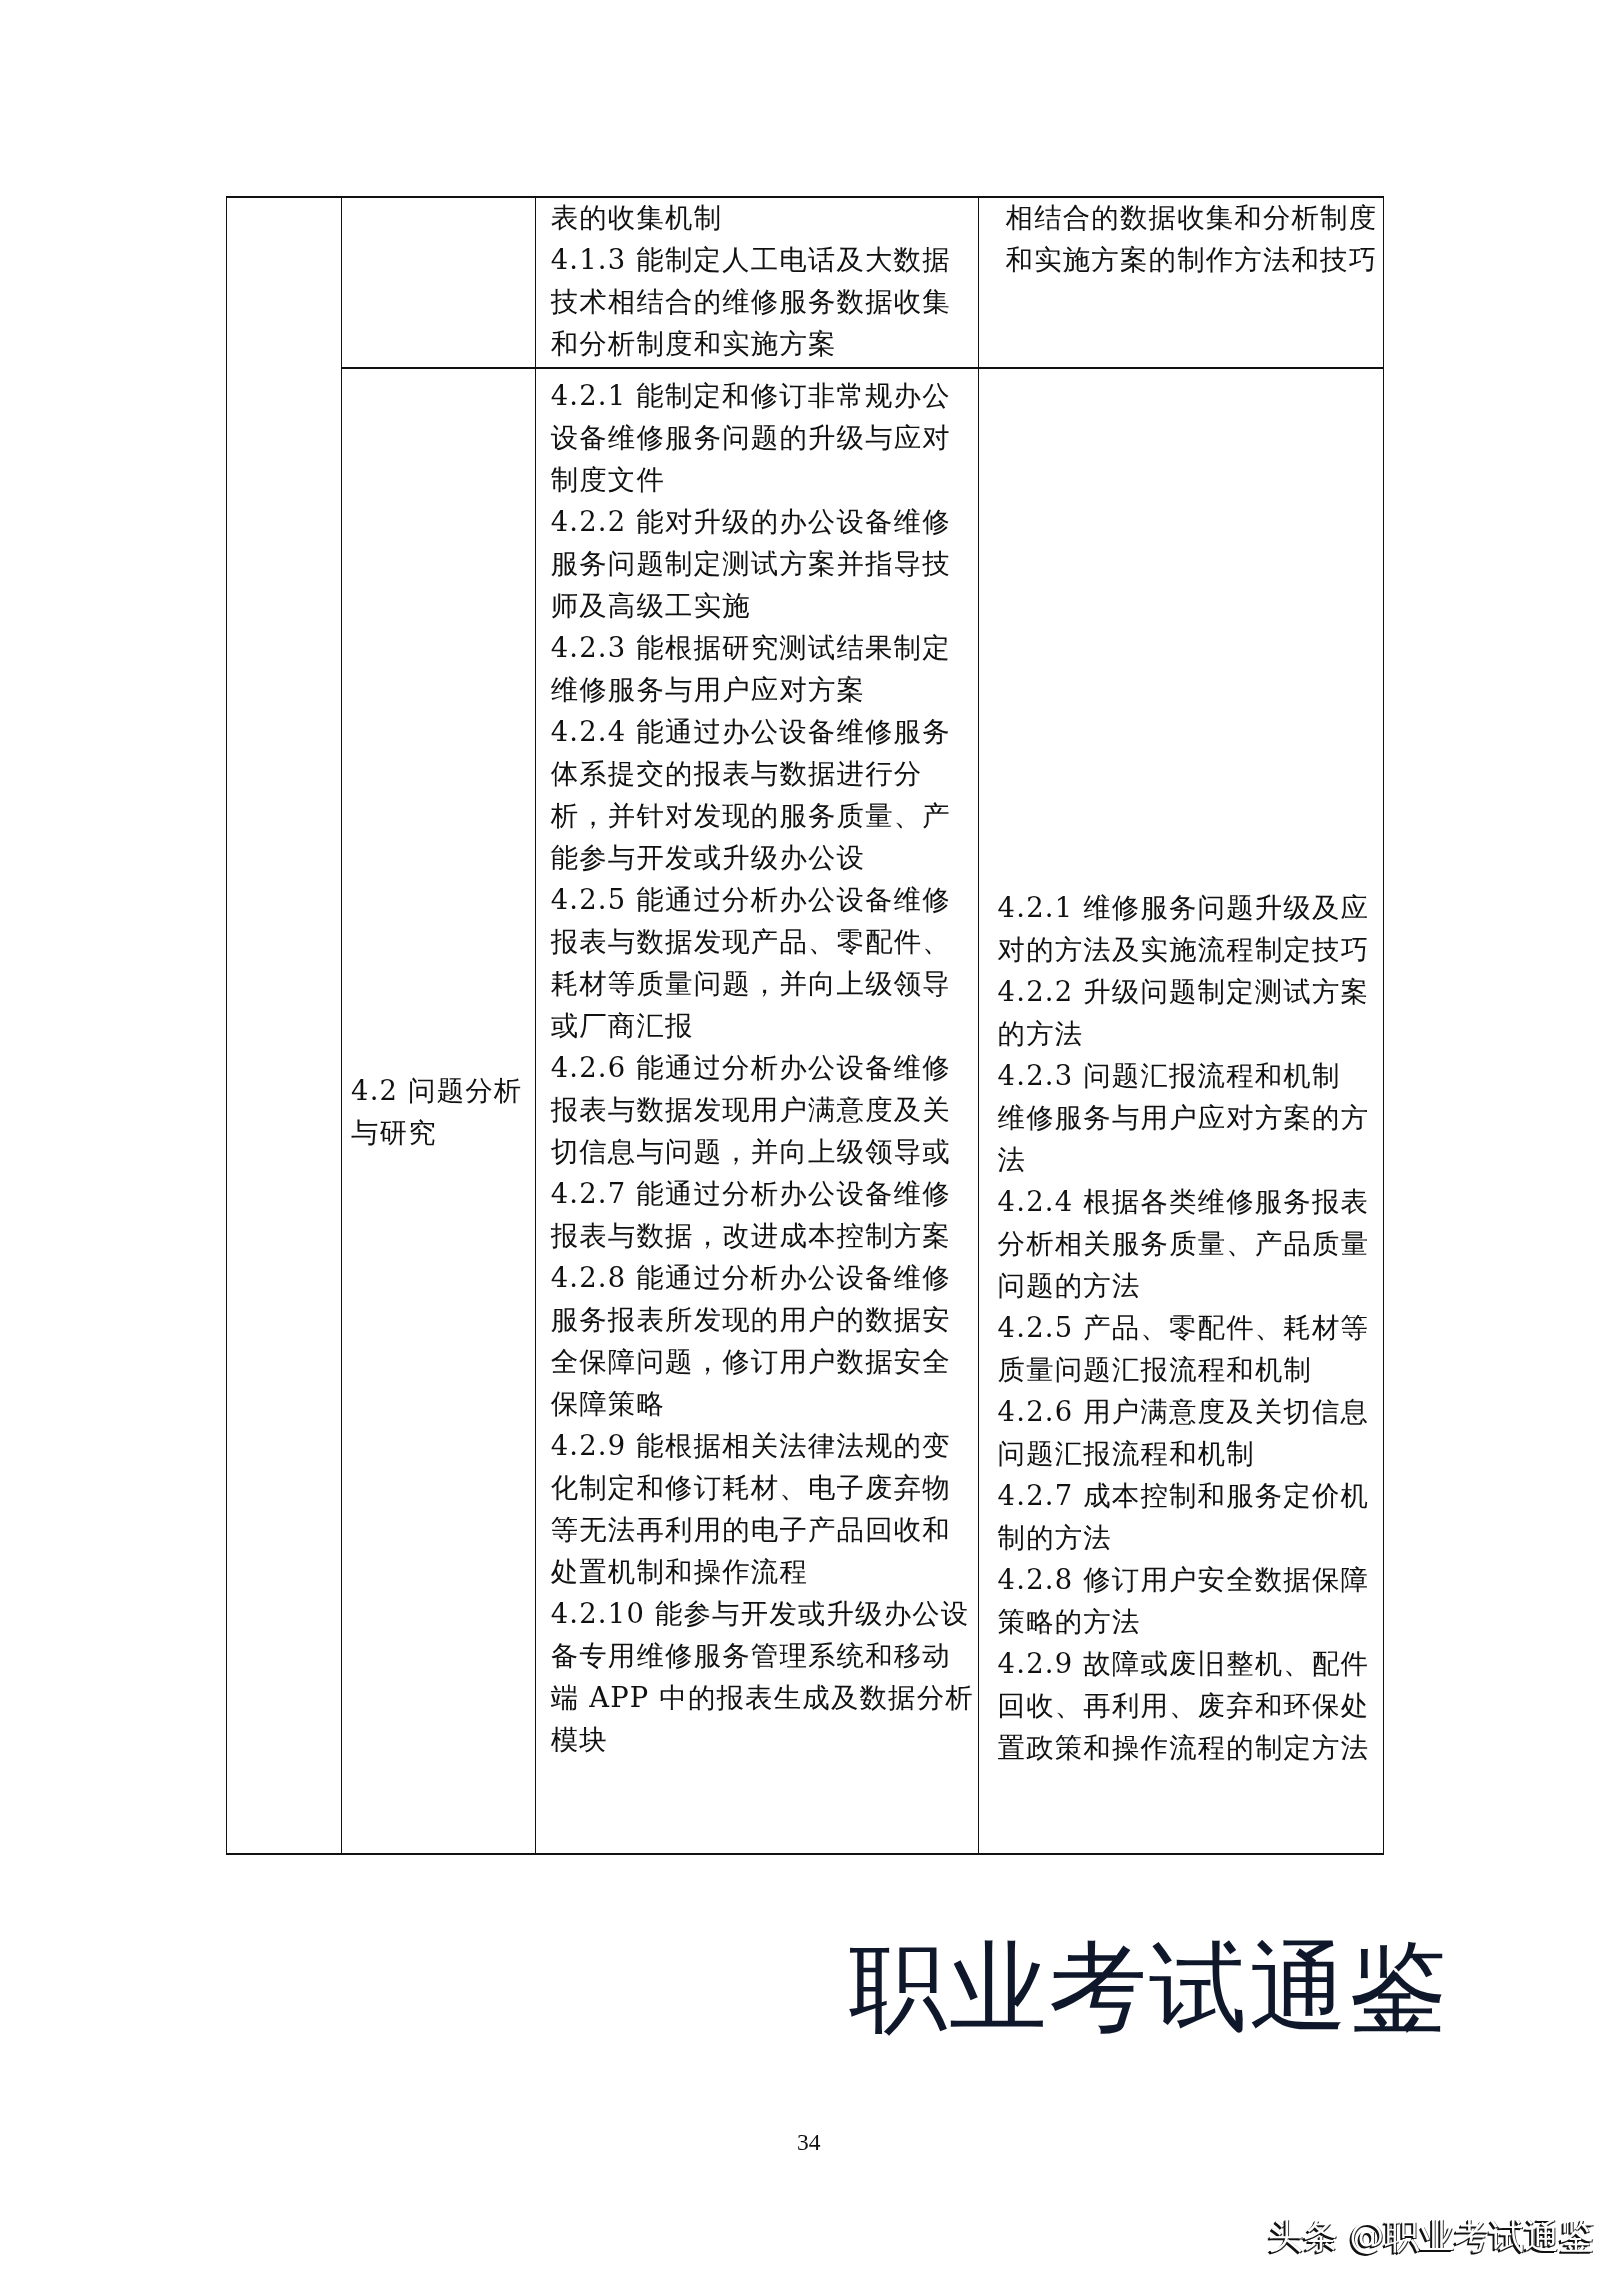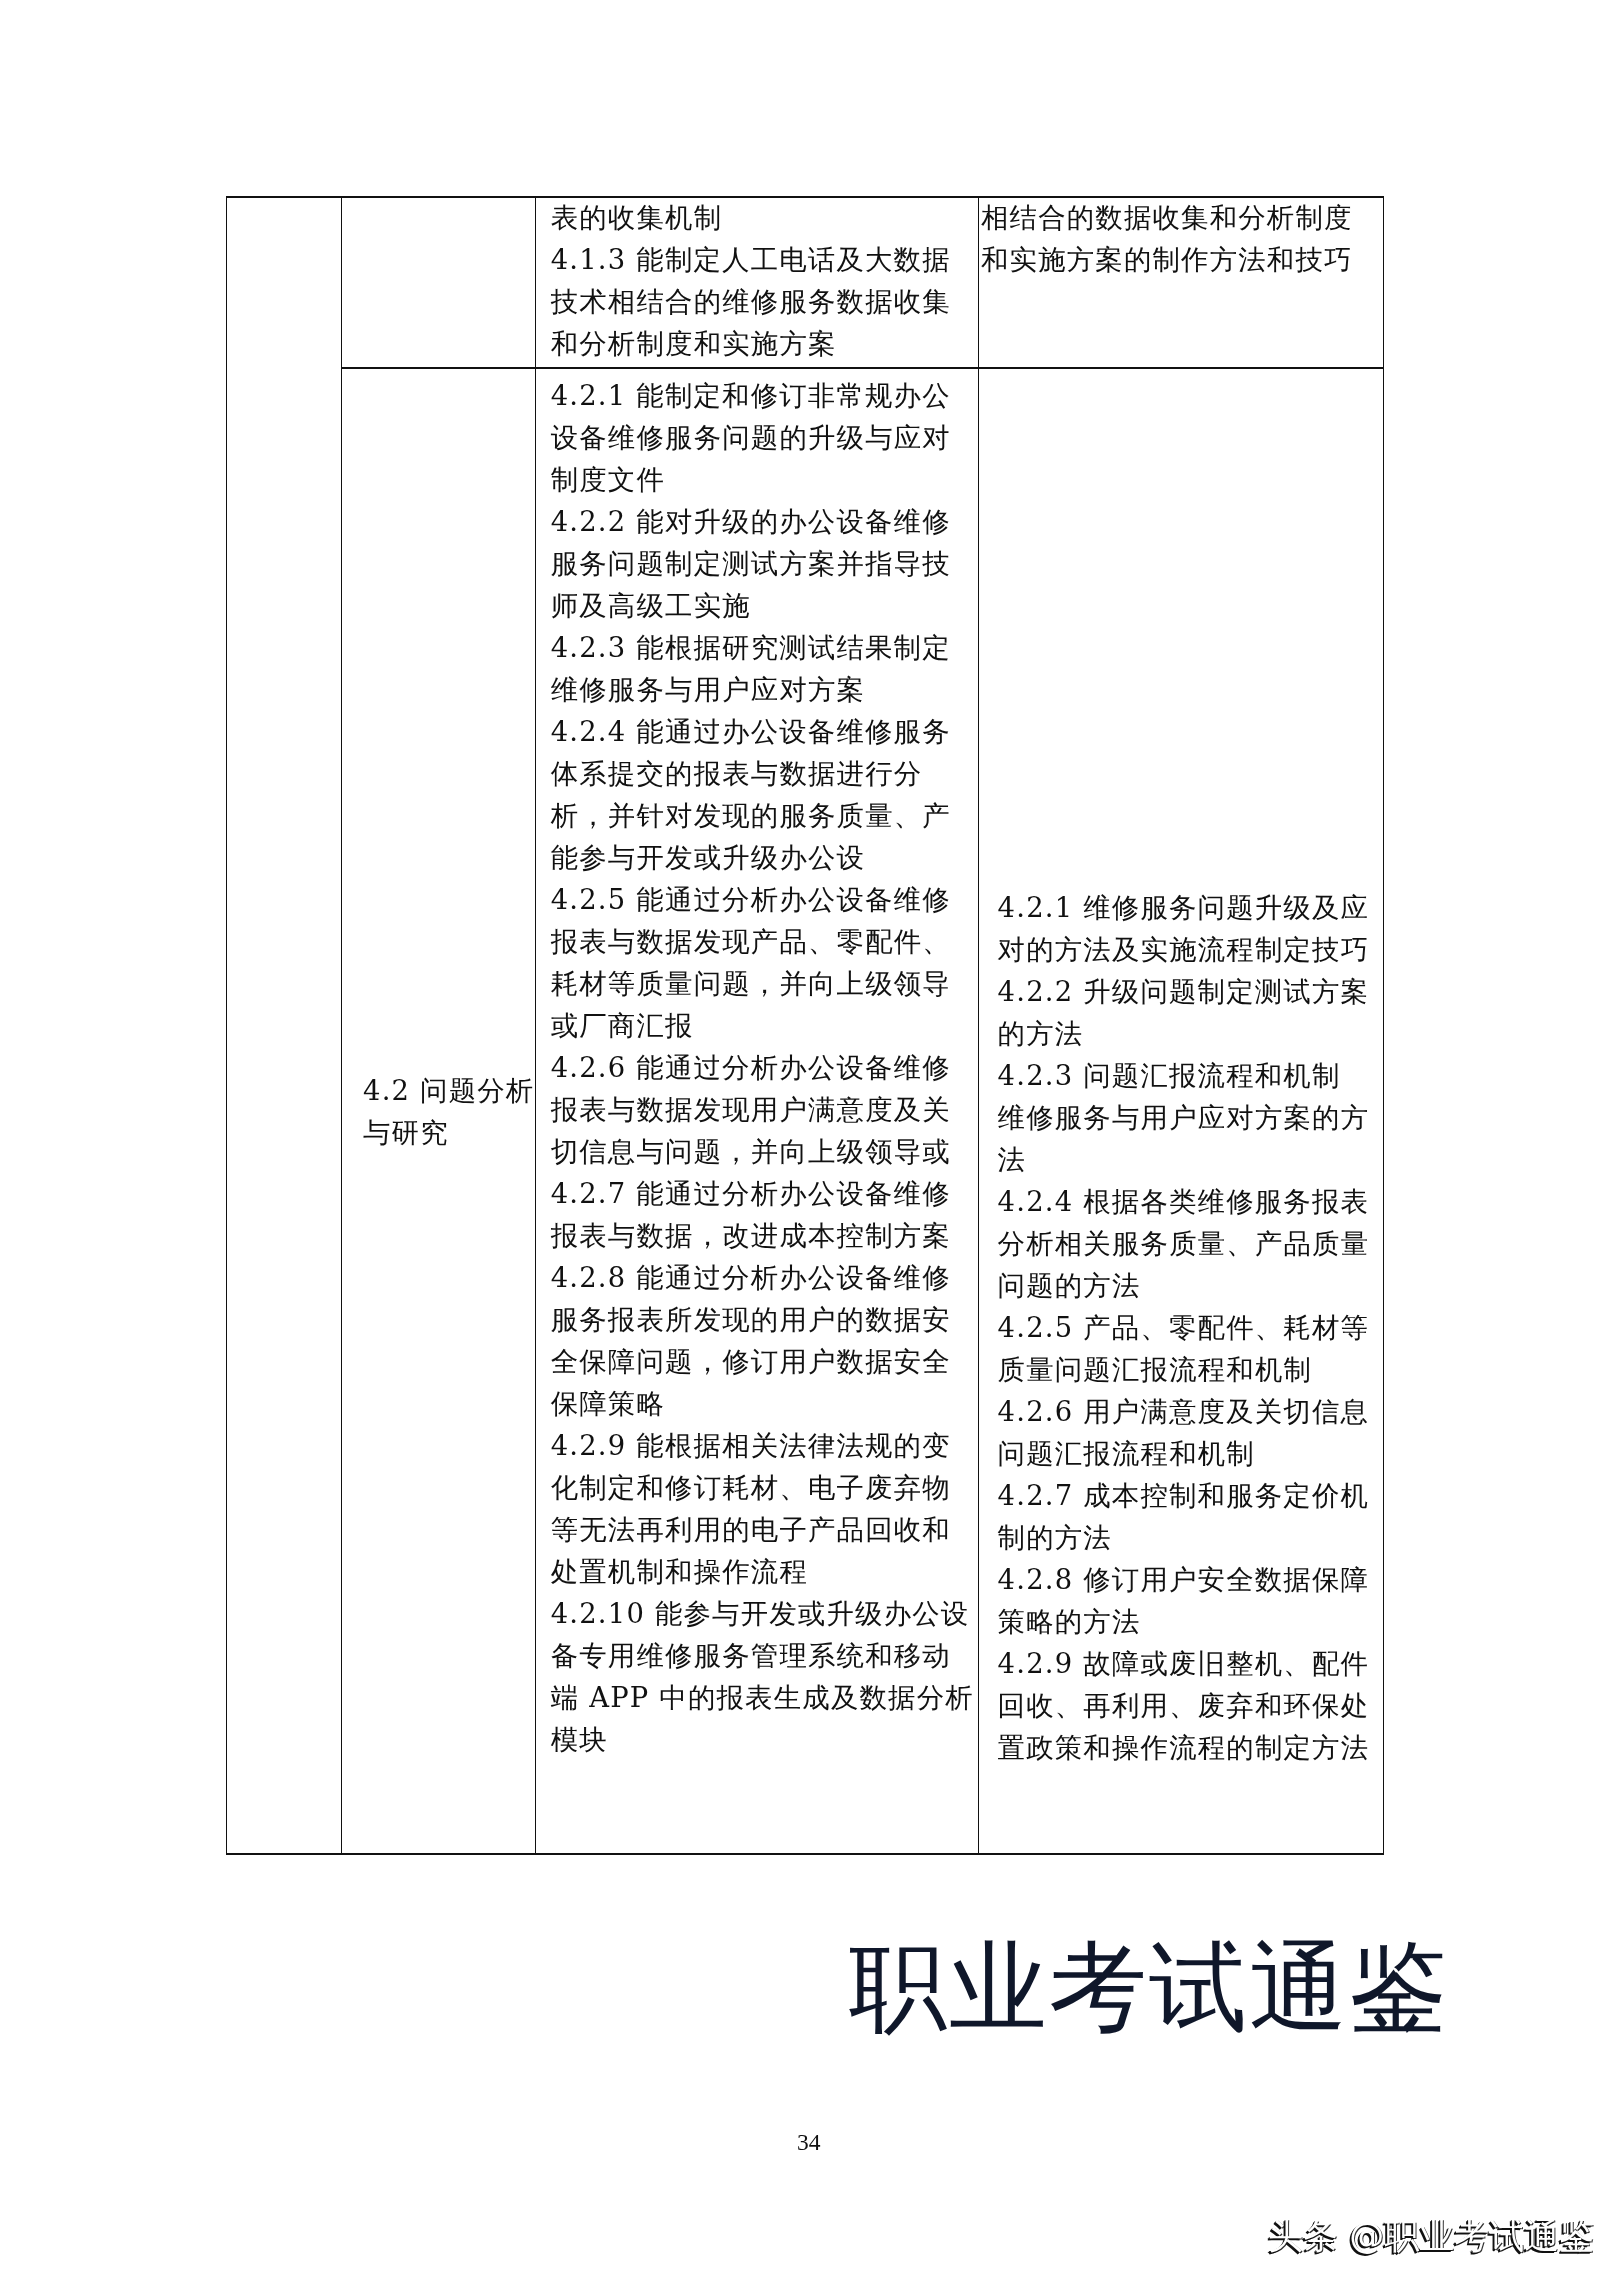--- a/index.html
+++ b/index.html
@@ -5,25 +5,25 @@
   html, body { margin: 0; padding: 0; background: #ffffff; }
   body { width: 1621px; height: 2293px; position: relative; overflow: hidden;
          font-family: "DejaVu Serif", "Liberation Serif", serif; color: #111; }
   .tbl { position: absolute; left: 226px; top: 196px; width: 1158px; height: 1659px;
          border-top: 2px solid #111; border-bottom: 2px solid #111; box-sizing: border-box; }
   .vline { position: absolute; top: 196px; height: 1659px; width: 0; border-left: 1.5px solid #111; }
   .hline { position: absolute; top: 367px; left: 341px; width: 1043px; height: 0; border-top: 2px solid #111; }
   .cell { position: absolute; box-sizing: border-box; font-size: 27.4px; line-height: 42px; letter-spacing: 1.2px; }
   .cell .ln { display: block; white-space: nowrap; }
   .c3a { left: 537px; top: 197px; width: 441px; height: 204px; padding: 0 0 0 13.7px; }
-  .c4a { left: 957px; top: 197px; width: 402px; height: 170px; padding: 0 0 0 17.6px; text-align: center; }
+  .c4a { left: 988px; top: 197px; width: 402px; height: 170px; padding: 0 0 0 17.6px; }
   .c3b { left: 537px; top: 370px; width: 441px; height: 1484px; padding: 4.9px 0 0 13.7px; }
   .c4b { left: 980px; top: 370px; width: 402px; height: 1916px; padding: 0 0 0 17.6px;
          display: flex; flex-direction: column; justify-content: center; }
-  .c2b { left: 343px; top: 370px; width: 192px; height: 1484px; padding: 0 0 0 20px;
+  .c2b { left: 343px; top: 370px; width: 192px; height: 1484px; padding: 0 0 0 8px;
          display: flex; flex-direction: column; justify-content: center; }
   .watermark { position: absolute; left: 849px; top: 1928px; font-family: "DejaVu Sans", sans-serif;
                font-size: 98px; color: #0f172a; letter-spacing: 2px; white-space: nowrap; line-height: 118px; }
   .pagenum { position: absolute; left: 797px; top: 2129px; font-size: 23.5px; font-family: "Liberation Serif", serif; }
   .footer { position: absolute; left: 1268px; top: 2213px; font-family: "DejaVu Sans", sans-serif;
             font-size: 35px; color: #ffffff; white-space: nowrap;
             text-shadow: -2px 2px 0 #111, -1px 1px 0 #111, 1px 1px 0 #333; }
 </style>
 </head>
 <body>

